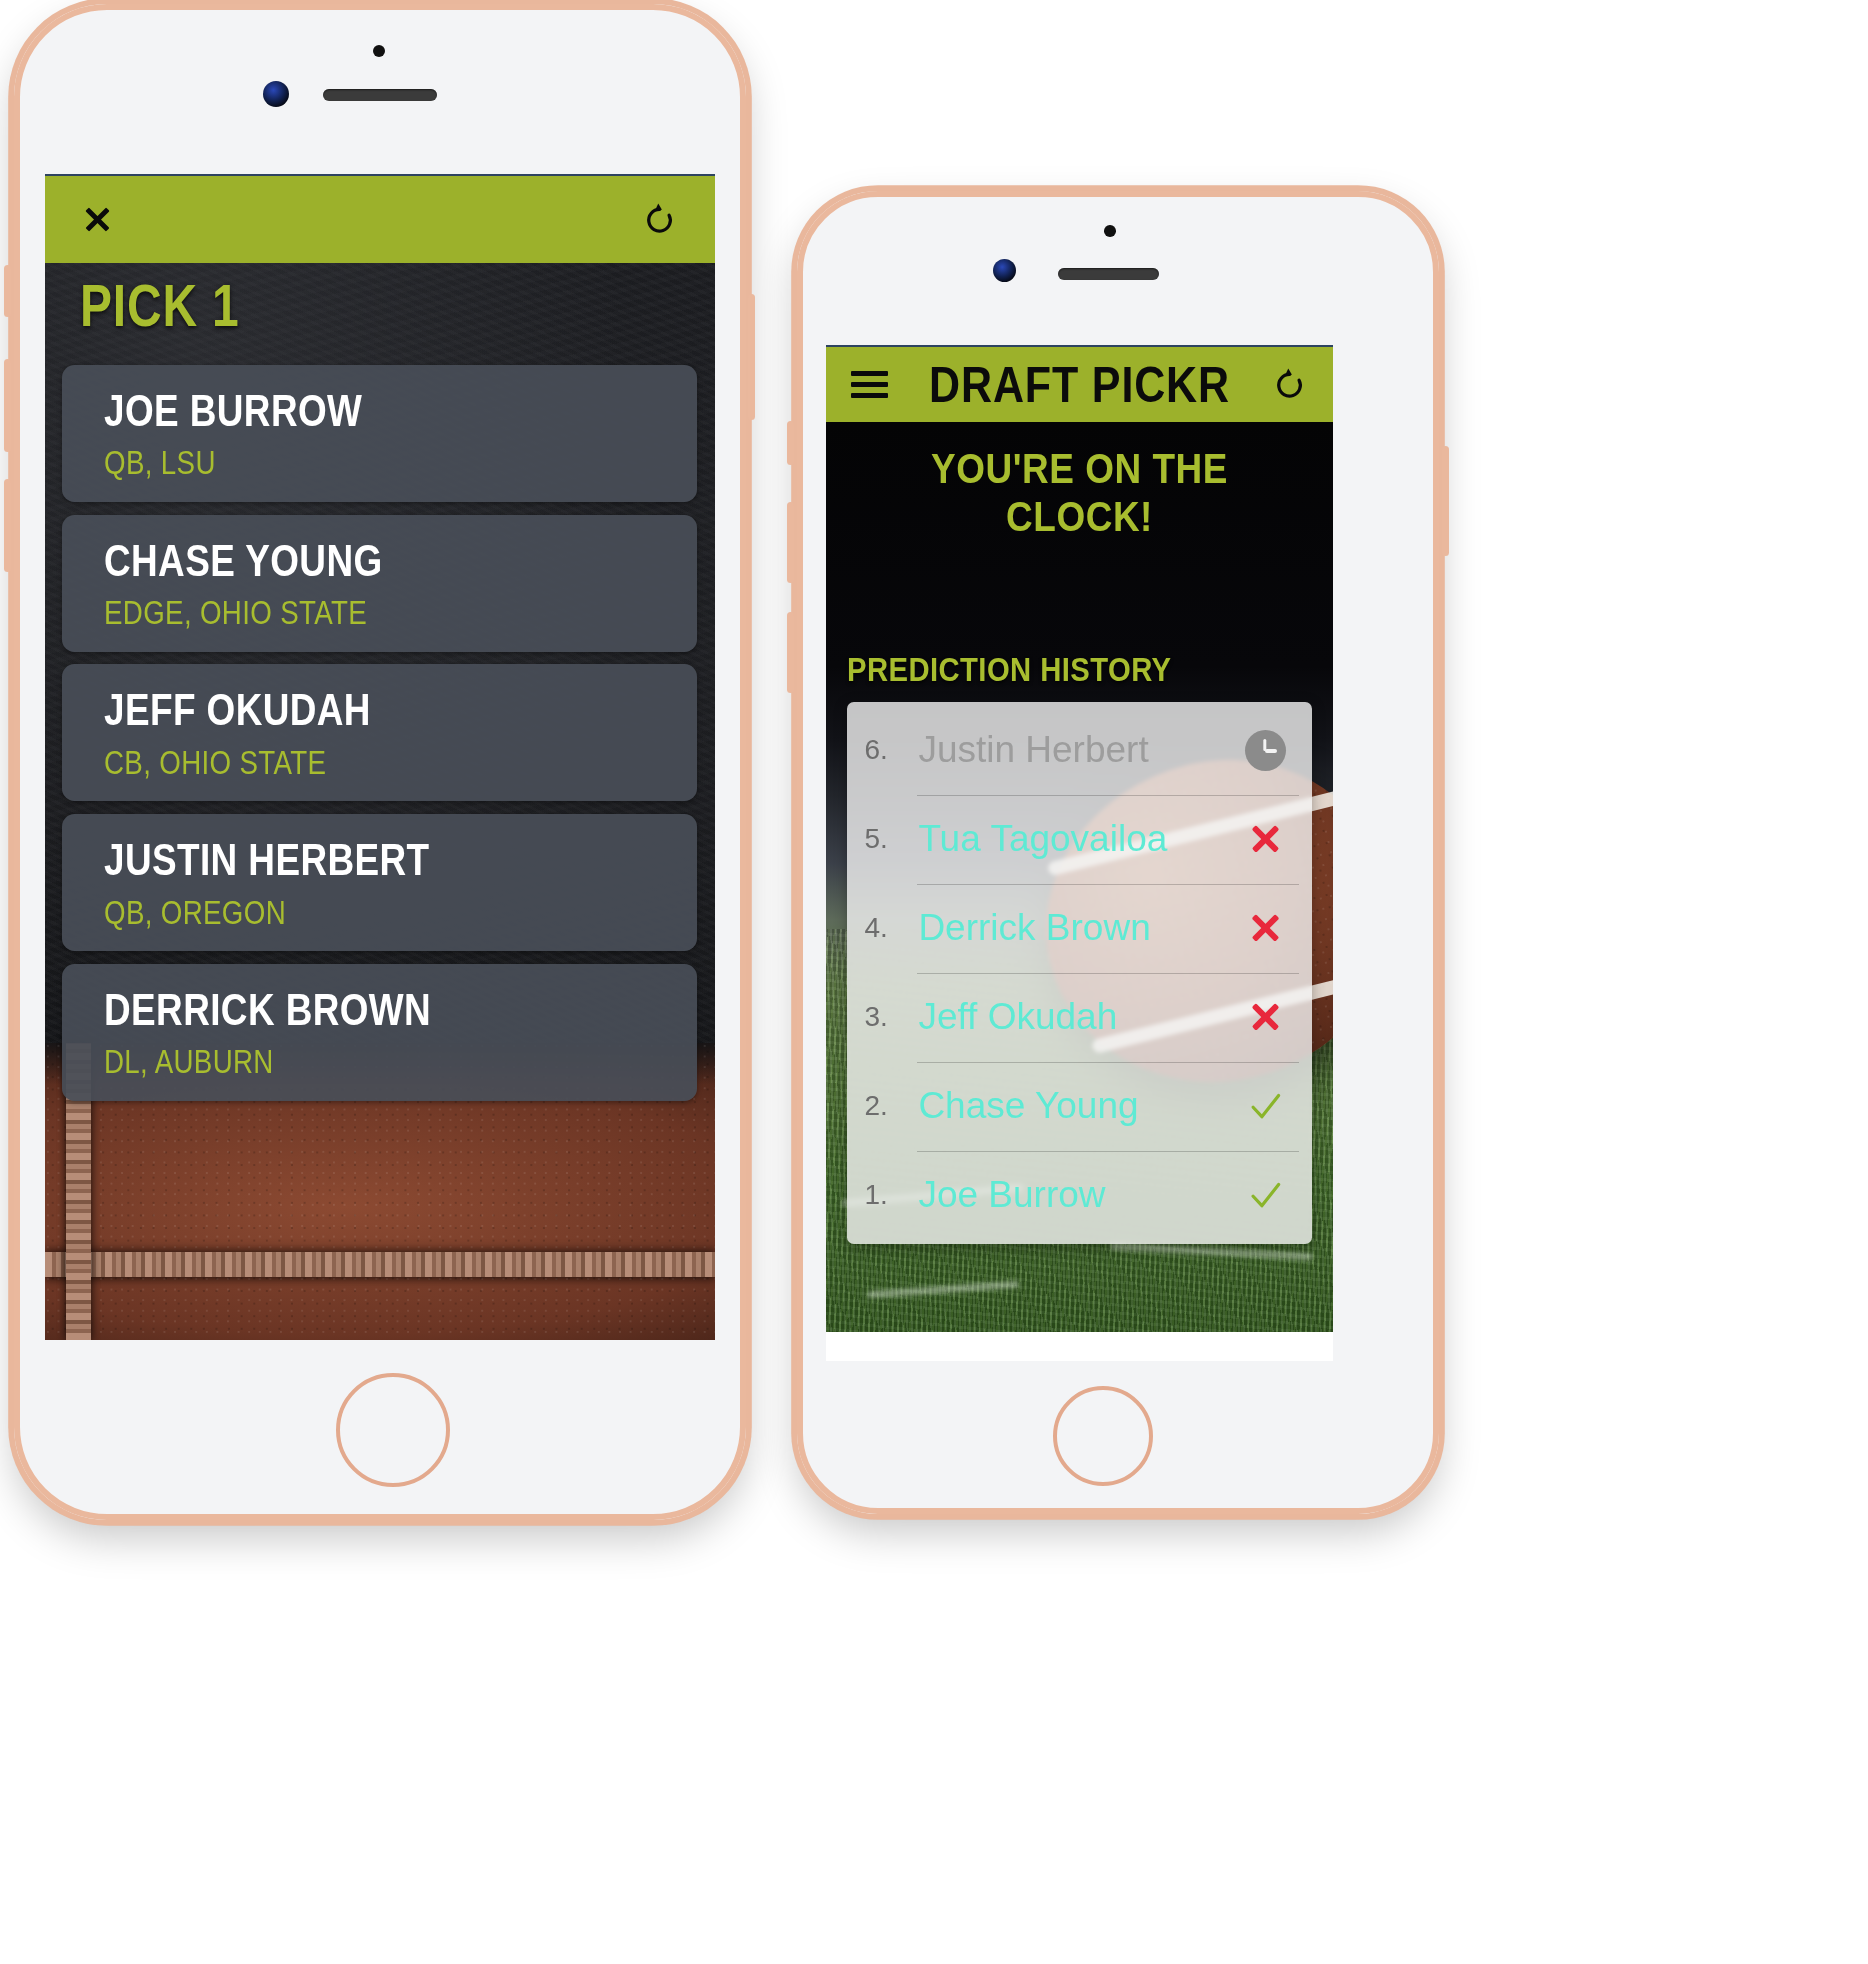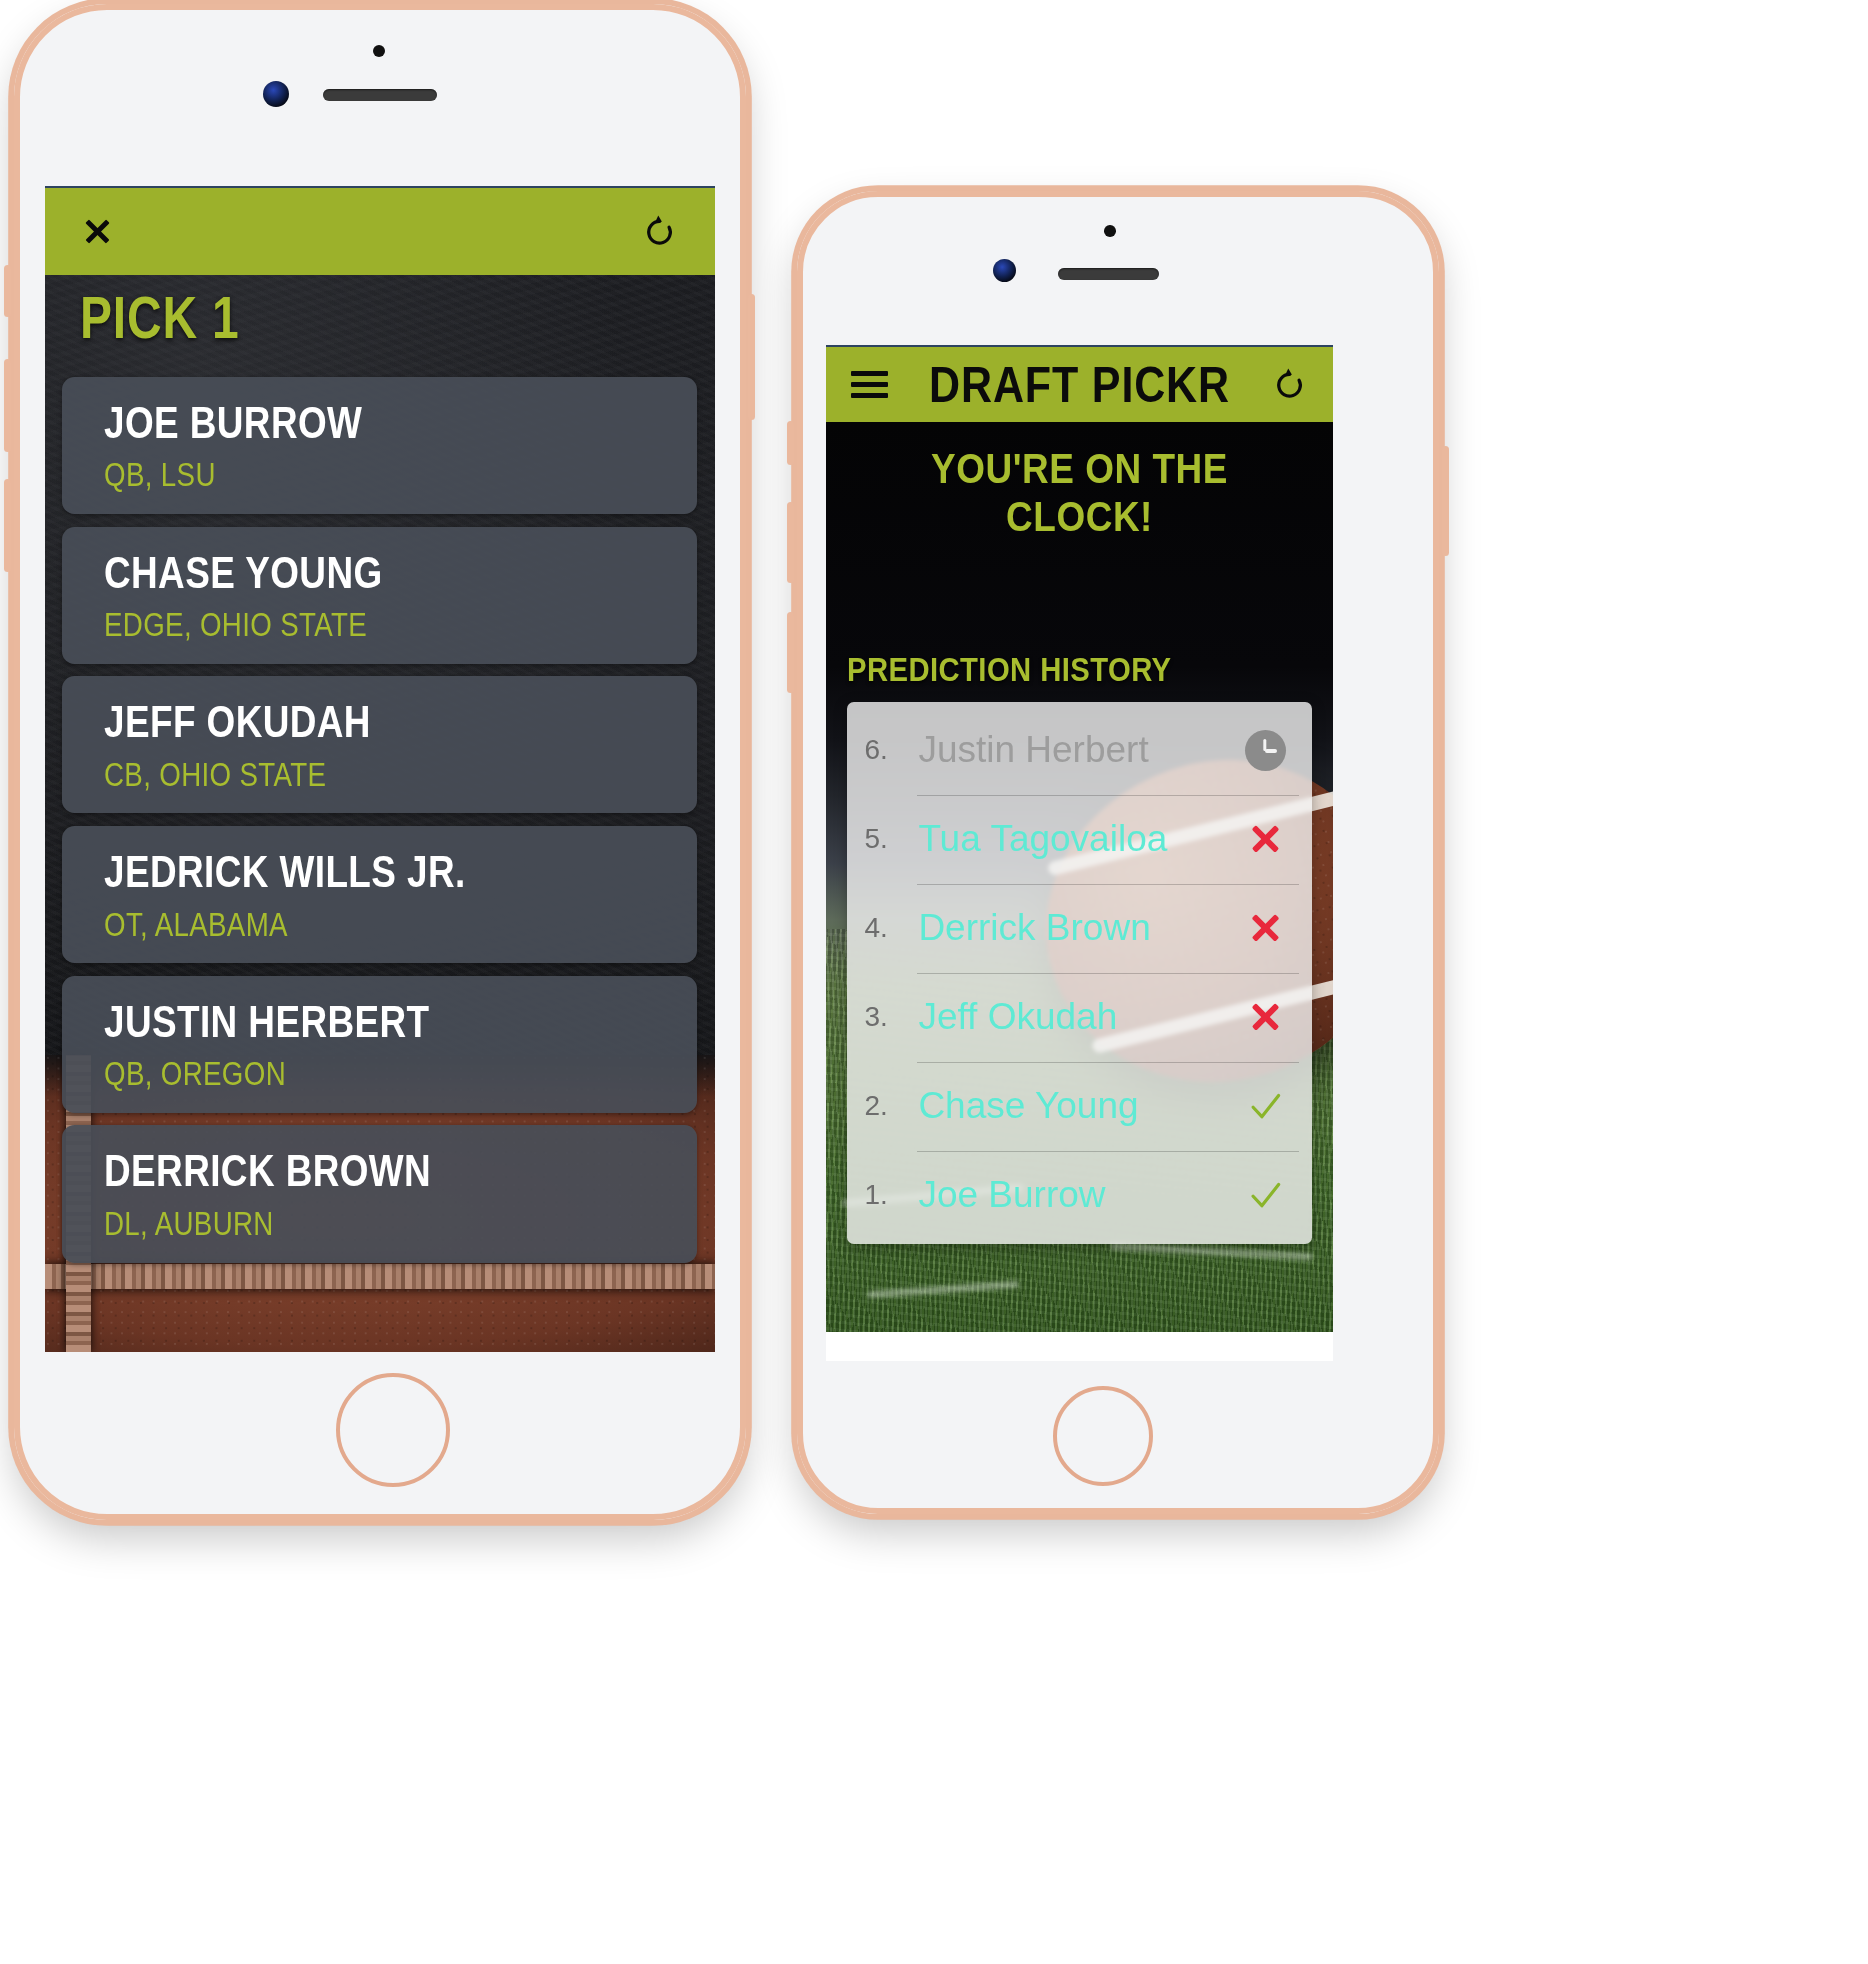--- a/index.html
+++ b/index.html
@@ -56,21 +56,21 @@
   .phone.right .speaker { left: 261px; top: 77px;  width: 101px; height: 11.6px; }
 
   
   .home-btn { position: absolute; border-radius: 50%;
               border: 4.8px solid #e3a98d; background: transparent; }
   .phone.left  .home-btn { left: 322px; top: 1369px; width: 114px; height: 114px; }
   .phone.right .home-btn { left: 256px; top: 1195px; width: 100px; height: 100px; }
 
   
   .screen { position: absolute; overflow: hidden; background: #0e0e10; }
-  .phone.left  .screen { left: 31px; top: 170px; width: 670px; height: 1166px; margin-top: 12px; }
+  .phone.left  .screen { left: 31px; top: 170px; width: 670px; height: 1166px; }
   .phone.right .screen { left: 29px; top: 154px; width: 507px; height: 1016px; }
 
   
   .bg-dark {
     position: absolute; inset: 0;
     background:
       radial-gradient(ellipse at 22% 18%, rgba(70,72,78,.40) 0%, rgba(0,0,0,0) 58%),
       radial-gradient(ellipse at 78% 42%, rgba(58,60,66,.30) 0%, rgba(0,0,0,0) 60%),
       repeating-linear-gradient(27deg, rgba(255,255,255,.020) 0 2.9px, rgba(0,0,0,.03) 2.9px 6.8px),
       repeating-linear-gradient(-14deg, rgba(255,255,255,.015) 0 4.8px, rgba(0,0,0,.025) 4.8px 10.6px),
@@ -326,24 +326,20 @@
           <div class="player-name">JOE BURROW</div>
           <div class="player-meta">QB, LSU</div>
         </div>
         <div class="player-card">
           <div class="player-name">CHASE YOUNG</div>
           <div class="player-meta">EDGE, OHIO STATE</div>
         </div>
         <div class="player-card">
           <div class="player-name">JEFF OKUDAH</div>
           <div class="player-meta">CB, OHIO STATE</div>
-        </div>
-        <div class="player-card">
-          <div class="player-name">JEDRICK WILLS JR.</div>
-          <div class="player-meta">OT, ALABAMA</div>
         </div>
         <div class="player-card">
           <div class="player-name">JUSTIN HERBERT</div>
           <div class="player-meta">QB, OREGON</div>
         </div>
         <div class="player-card">
           <div class="player-name">DERRICK BROWN</div>
           <div class="player-meta">DL, AUBURN</div>
         </div>
       </div>

